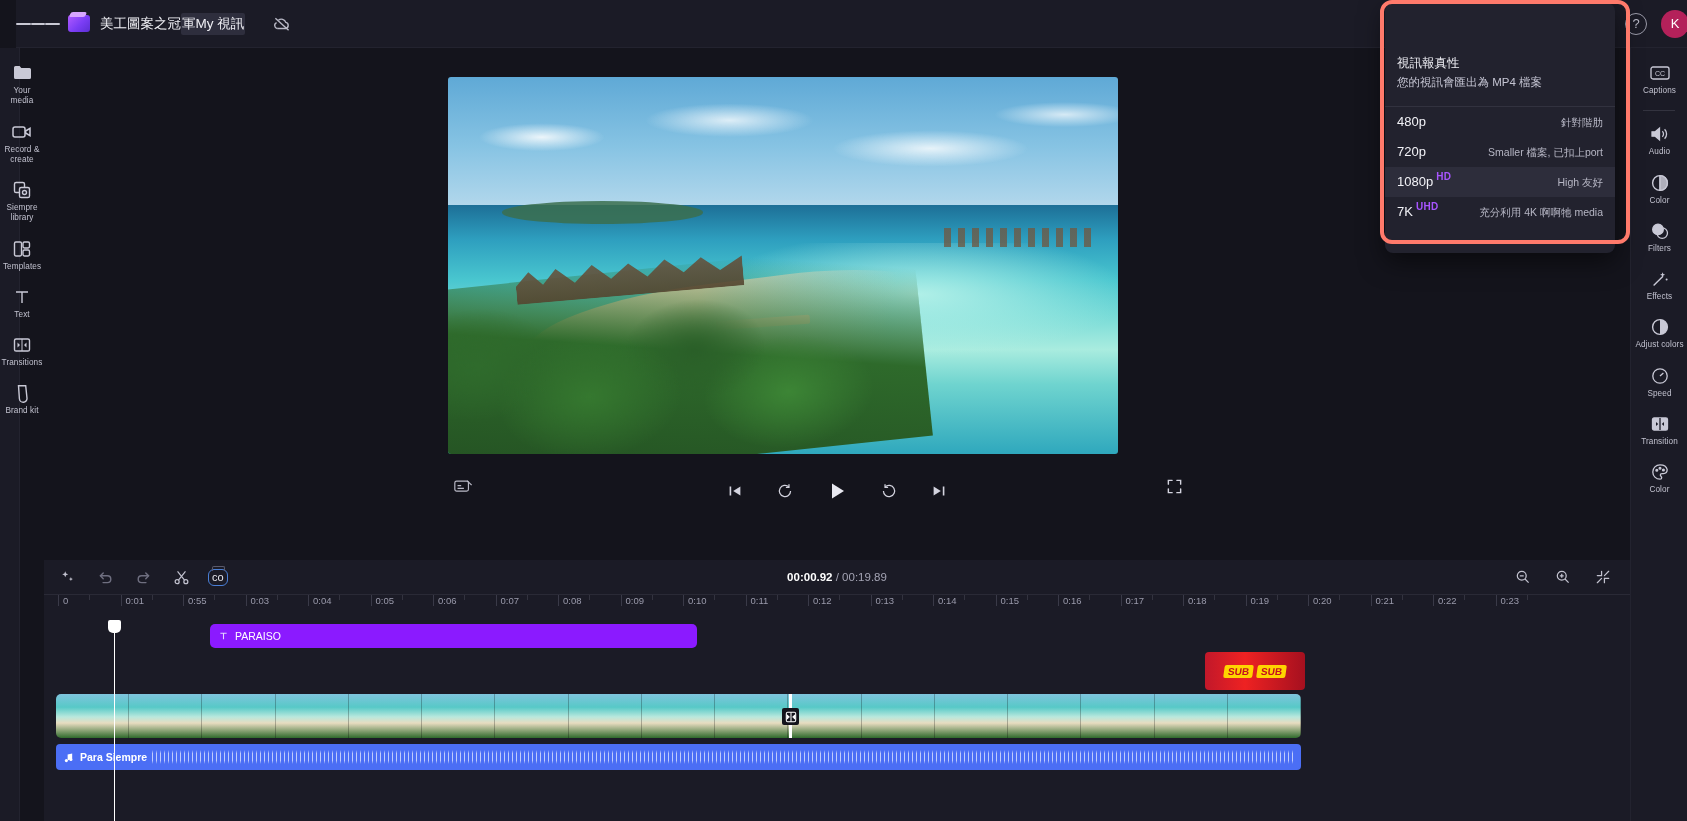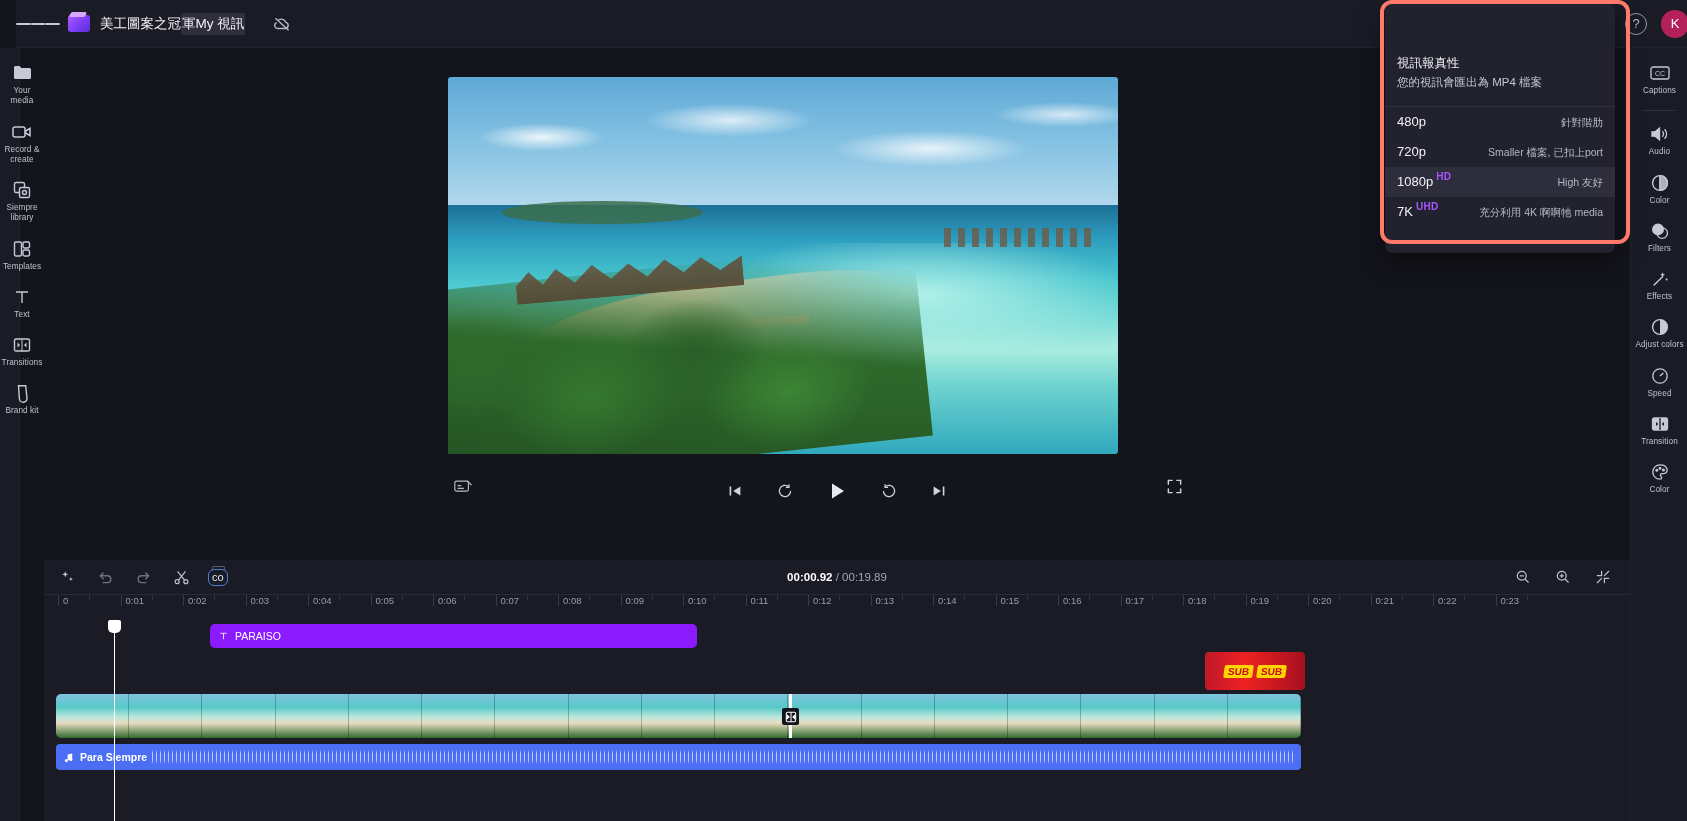--- a/index.html
+++ b/index.html
@@ -530,21 +530,21 @@
             </svg>
         </div>
       </div>
     </div>
 
     <div class="ruler" id="ruler">
         <div class="tick" style="left: 14px;">0</div>
         <div class="tick minor" style="left: 45.25px;"></div>
         <div class="tick" style="left: 76.5px;">0:01</div>
         <div class="tick minor" style="left: 107.75px;"></div>
-        <div class="tick" style="left: 139px;">0:02</div>
+        <div class="tick" style="left: 139px;">0:55</div>
         <div class="tick minor" style="left: 170.25px;"></div>
         <div class="tick" style="left: 201.5px;">0:03</div>
         <div class="tick minor" style="left: 232.75px;"></div>
         <div class="tick" style="left: 264px;">0:04</div>
         <div class="tick minor" style="left: 295.25px;"></div>
         <div class="tick" style="left: 326.5px;">0:05</div>
         <div class="tick minor" style="left: 357.75px;"></div>
         <div class="tick" style="left: 389px;">0:06</div>
         <div class="tick minor" style="left: 420.25px;"></div>
         <div class="tick" style="left: 451.5px;">0:07</div>

